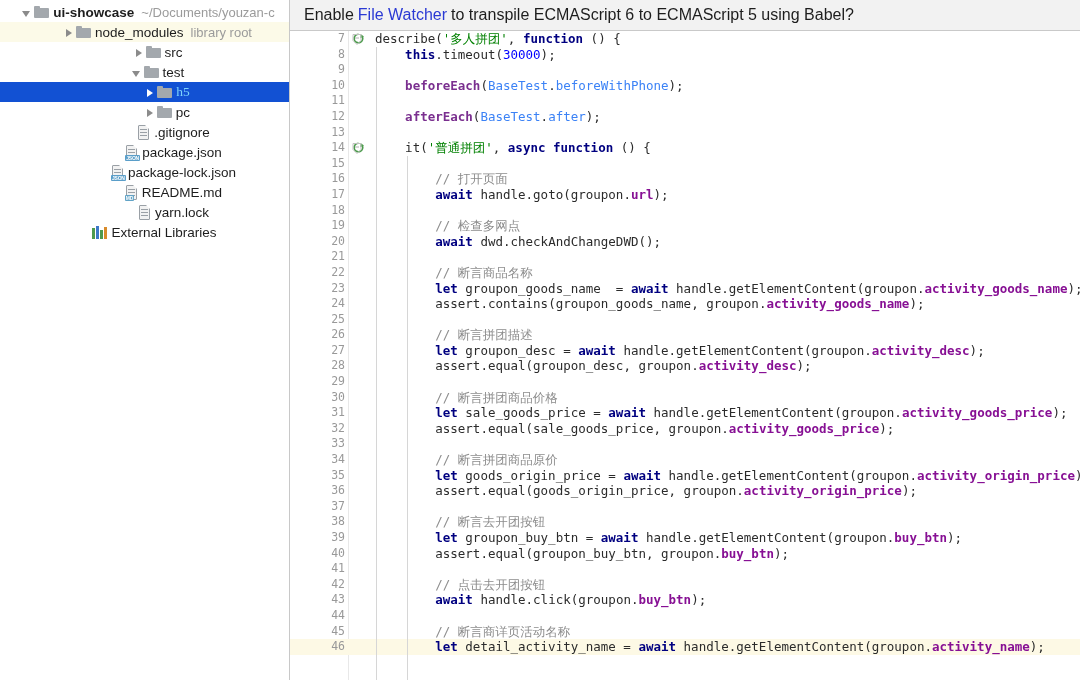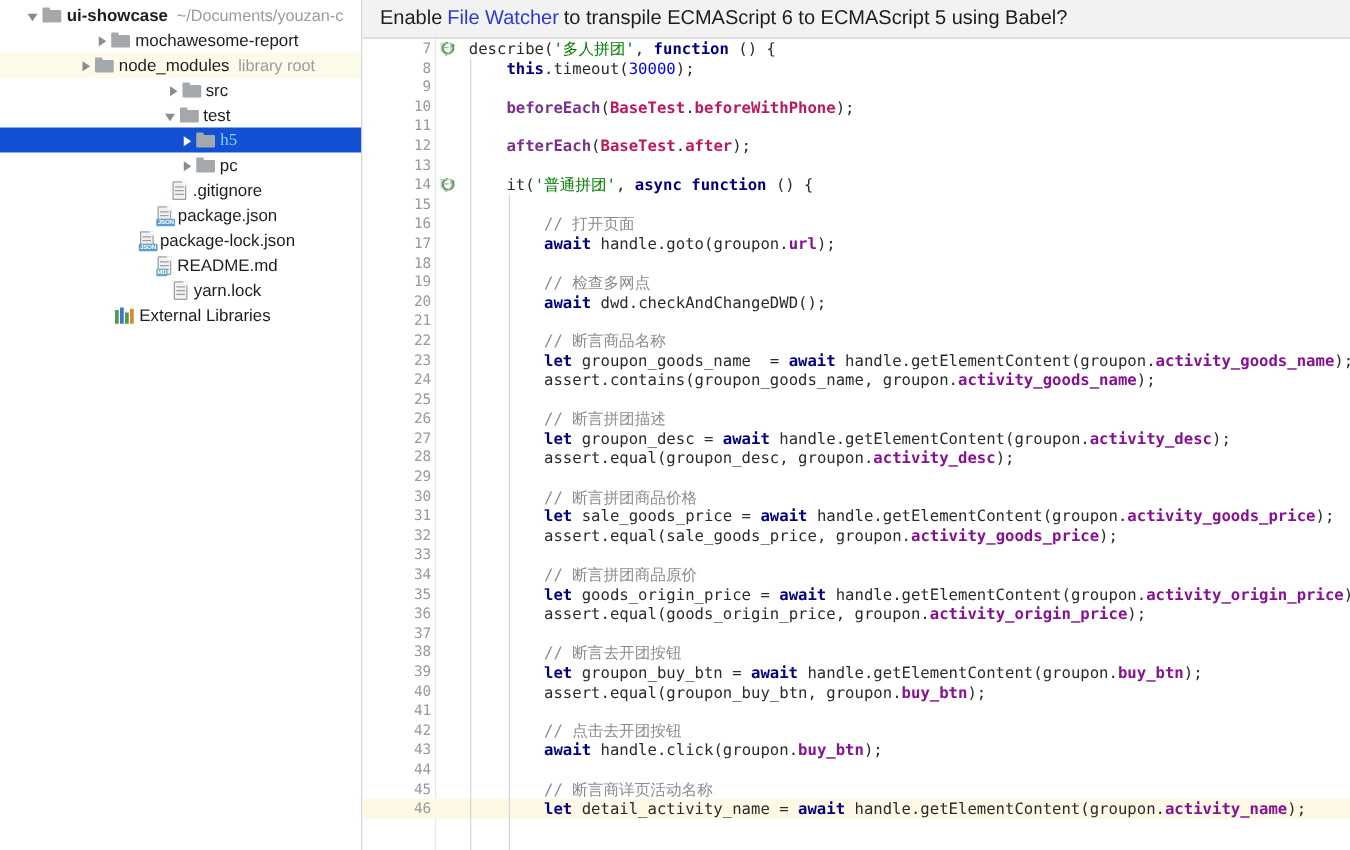--- a/index.html
+++ b/index.html
@@ -201,47 +201,39 @@
     position: absolute; top: 0; bottom: 0; width: 1px;
     background: #d6d6d6;
   }
 
   
   .k   { color: #000080; font-weight: bold; }      
   .s   { color: #008000; font-weight: normal; }      
   .n   { color: #0000ff; }                          
   .c   { color: #8c8c8c; font-style: normal; }      
   .fn  { color: #7a2f8f; font-weight: bold; }       
-  .cls { color: #be185d; font-weight: bold; }                          
+  .cls { color: #3b82f6; }                          
   .p   { color: #871094; font-weight: bold; }       
   .id  { color: #2b2b2b; }                          
   .d   { color: #2b2b2b; }                          
 </style>
 </head>
 <body>
 
 <div id="root">
 
   <div id="project-tree">
       <div class="tree-row" style="padding-left: 6px;">
         <span class="arrow down"></span>
         <span class="ico ico-folder">
           <span class="ft"></span>
           <span class="fb"></span>
         </span>
         <span class="tree-label bold">ui-showcase</span>
         <span class="tree-note">~/Documents/youzan-c</span>
-      </div>
-      <div class="tree-row" style="padding-left: 25px;">
-        <span class="arrow right"></span>
-        <span class="ico ico-folder">
-          <span class="ft"></span>
-          <span class="fb"></span>
-        </span>
-        <span class="tree-label">mochawesome-report</span>
       </div>
       <div class="tree-row libroot" style="padding-left: 25px;">
         <span class="arrow right"></span>
         <span class="ico ico-folder">
           <span class="ft"></span>
           <span class="fb"></span>
         </span>
         <span class="tree-label">node_modules</span>
         <span class="tree-note">library root</span>
       </div>

